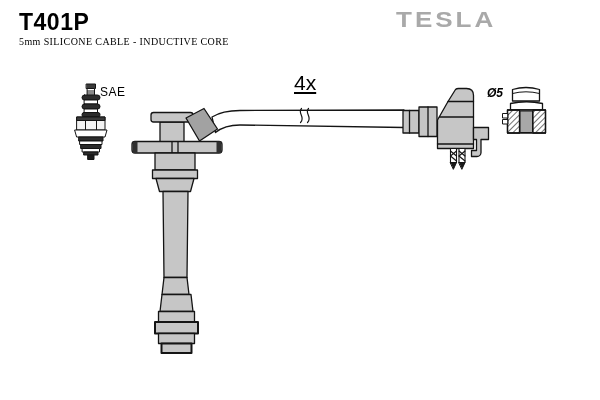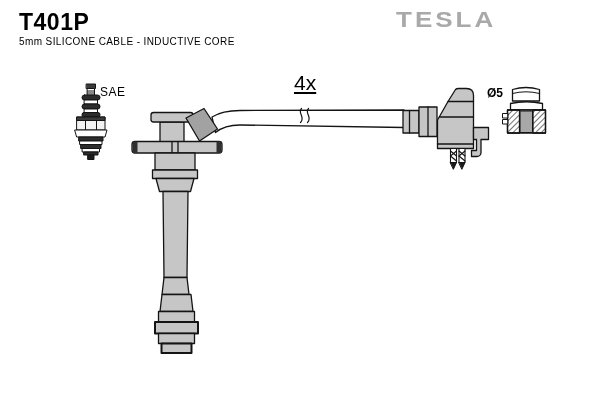--- a/index.html
+++ b/index.html
@@ -4,28 +4,28 @@
 <style>
   html,body{margin:0;padding:0;}
   body{
     width:600px;height:400px;background:#ffffff;
     font-family:"Liberation Sans",sans-serif;
     position:relative;overflow:hidden;color:#000;
   }
   .stage{position:absolute;inset:0;width:600px;height:336px;}
   .abs{position:absolute;white-space:nowrap;}
   .part-number{left:19px;top:9px;font-size:23px;font-weight:bold;letter-spacing:.5px;}
-  .subtitle{left:19px;top:36px;font-size:10px;letter-spacing:.4px;}
+  .subtitle{left:19px;top:36px;font-size:10px;letter-spacing:.4px;font-family:Liberation Serif, serif;}
   .brand{
     left:396px;top:6px;font-size:26px;font-weight:bold;letter-spacing:3px;
     color:#a9a9a9;transform:scaleY(.88);transform-origin:left top;
   }
   .sae-label{left:100px;top:85px;font-size:12px;font-weight:normal;letter-spacing:.5px;}
   .qty-label{left:294px;top:71px;font-size:21px;text-decoration:underline;}
-  .dia-label{left:487px;top:86px;font-size:12px;font-weight:bold;}
+  .dia-label{left:487px;top:86px;font-size:12px;font-style:italic;font-weight:bold;}
   svg.diagram{position:absolute;left:0;top:0;}
 </style>
 </head>
 <body>
 
 <div class="stage">
 
   <span class="abs part-number">T401P</span>
   <span class="abs subtitle">5mm SILICONE CABLE - INDUCTIVE CORE</span>
   <span class="abs brand">TESLA</span>

